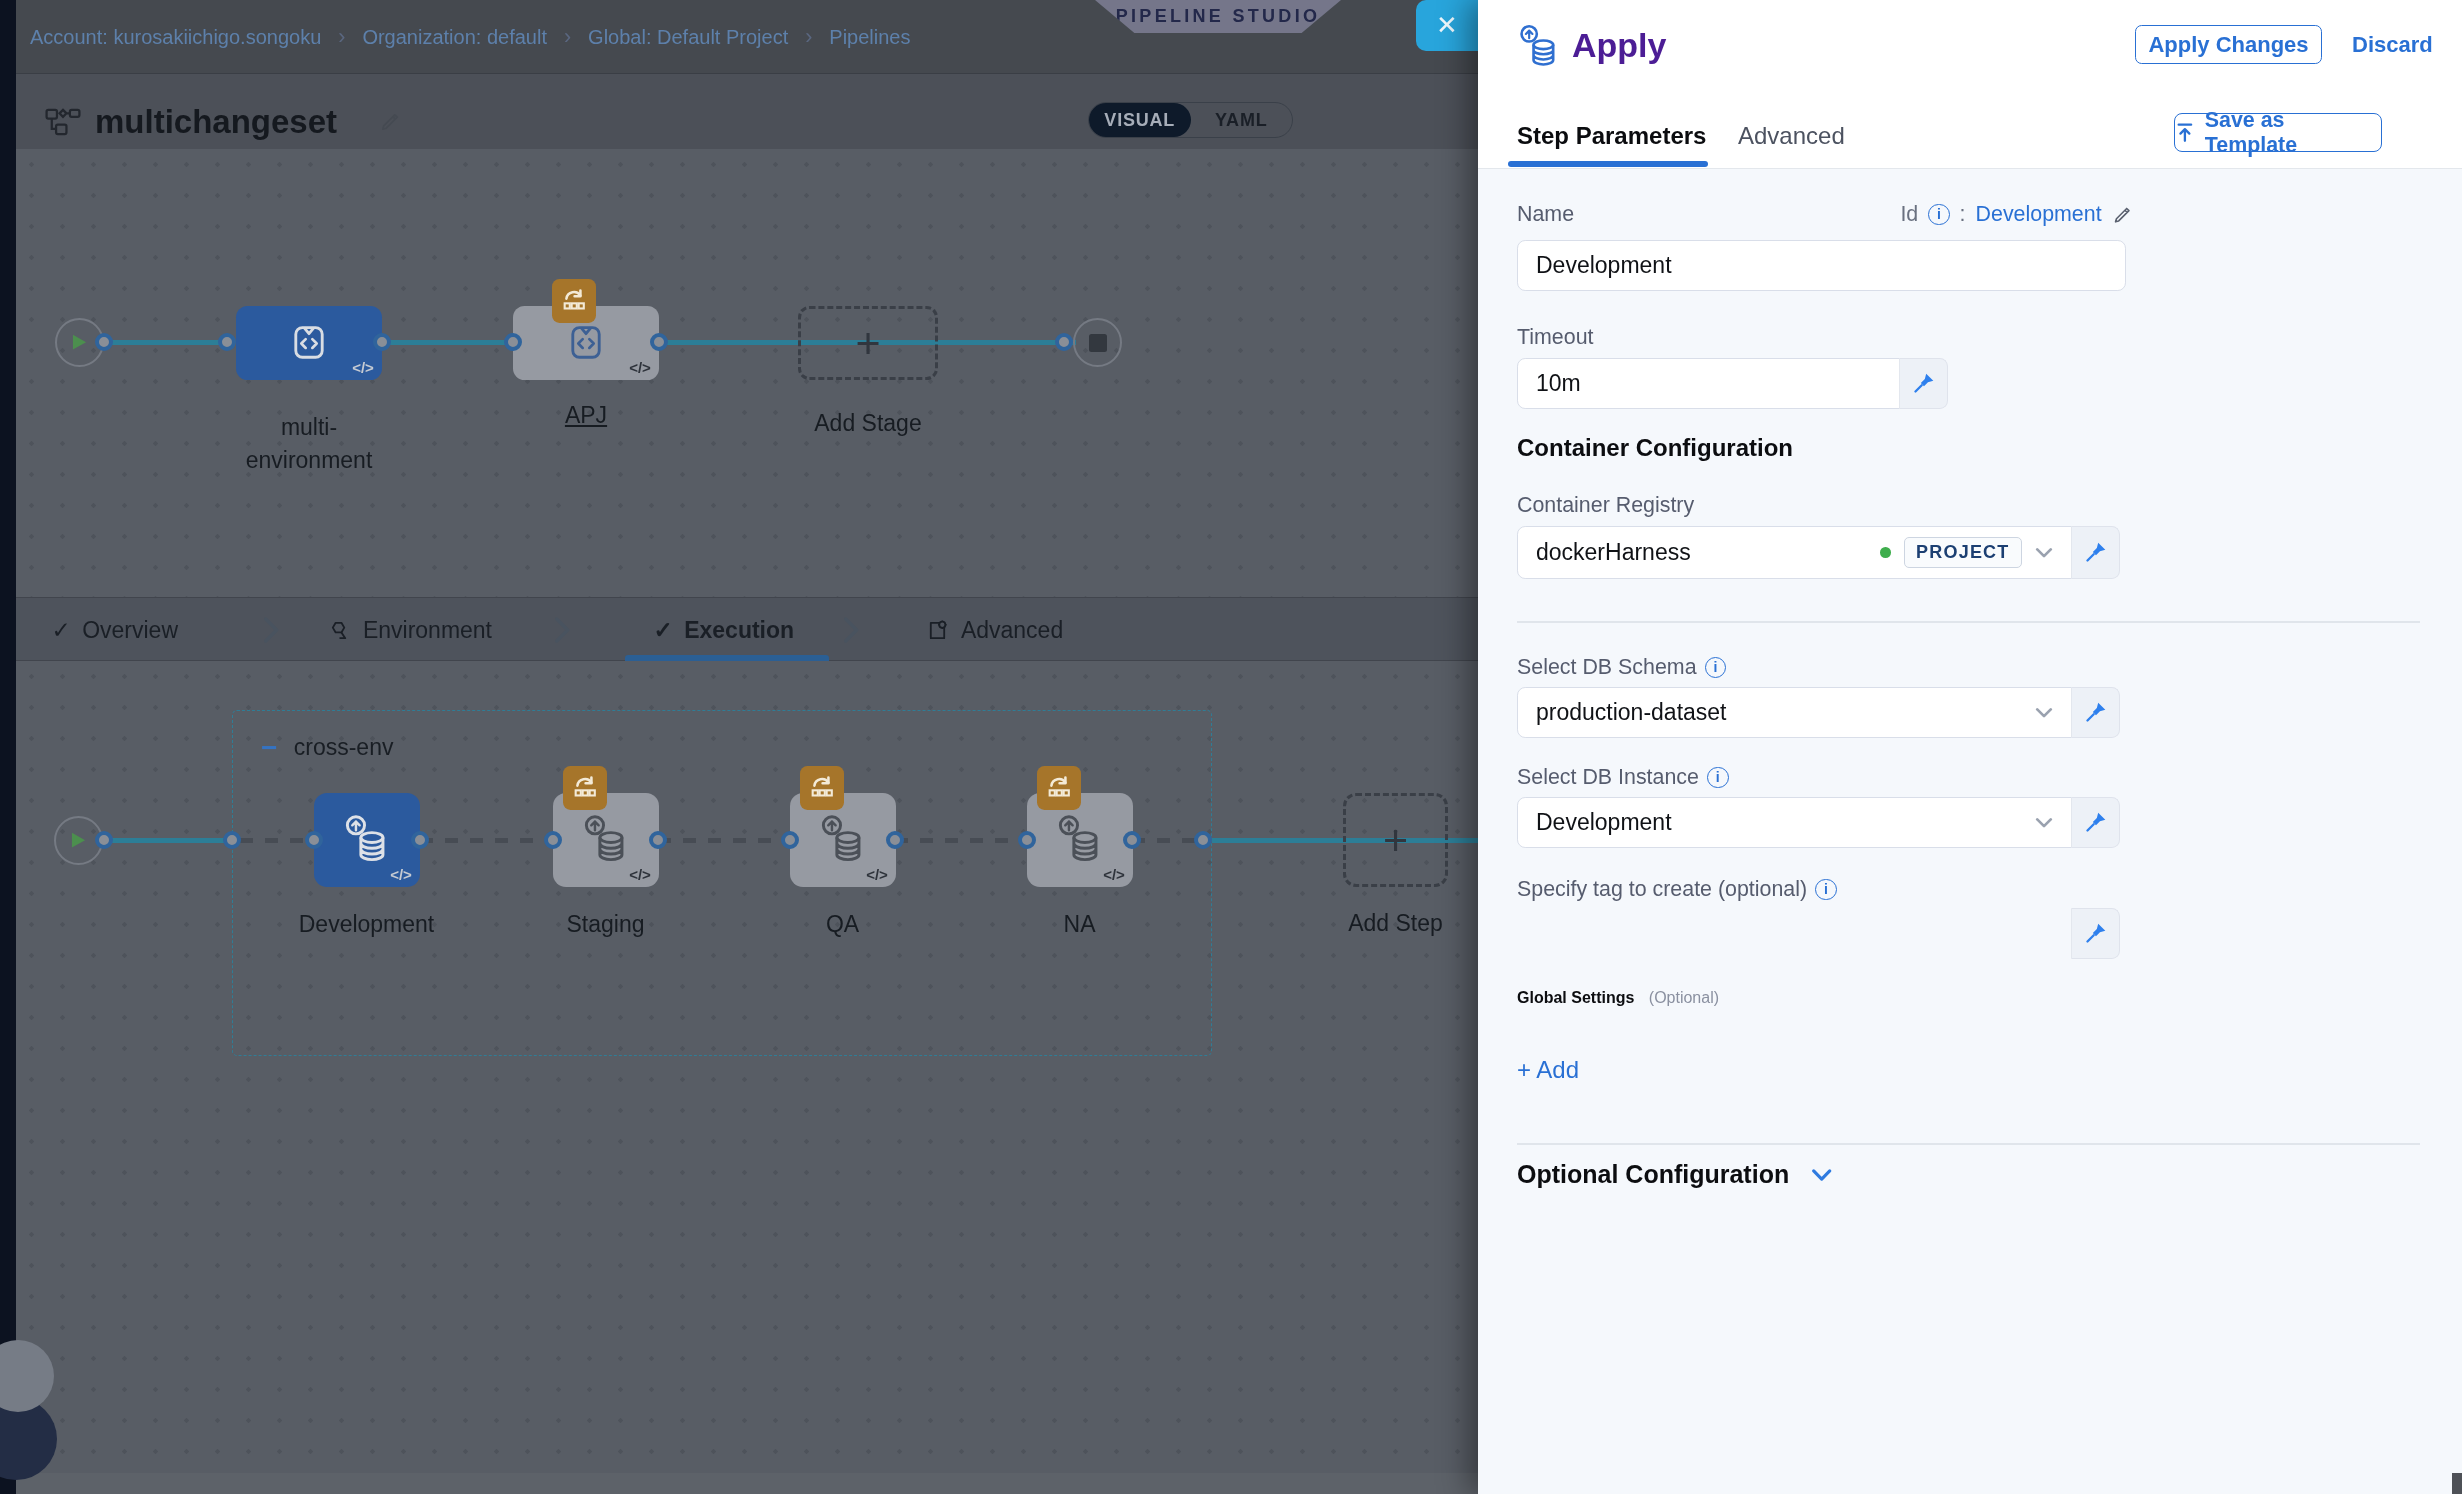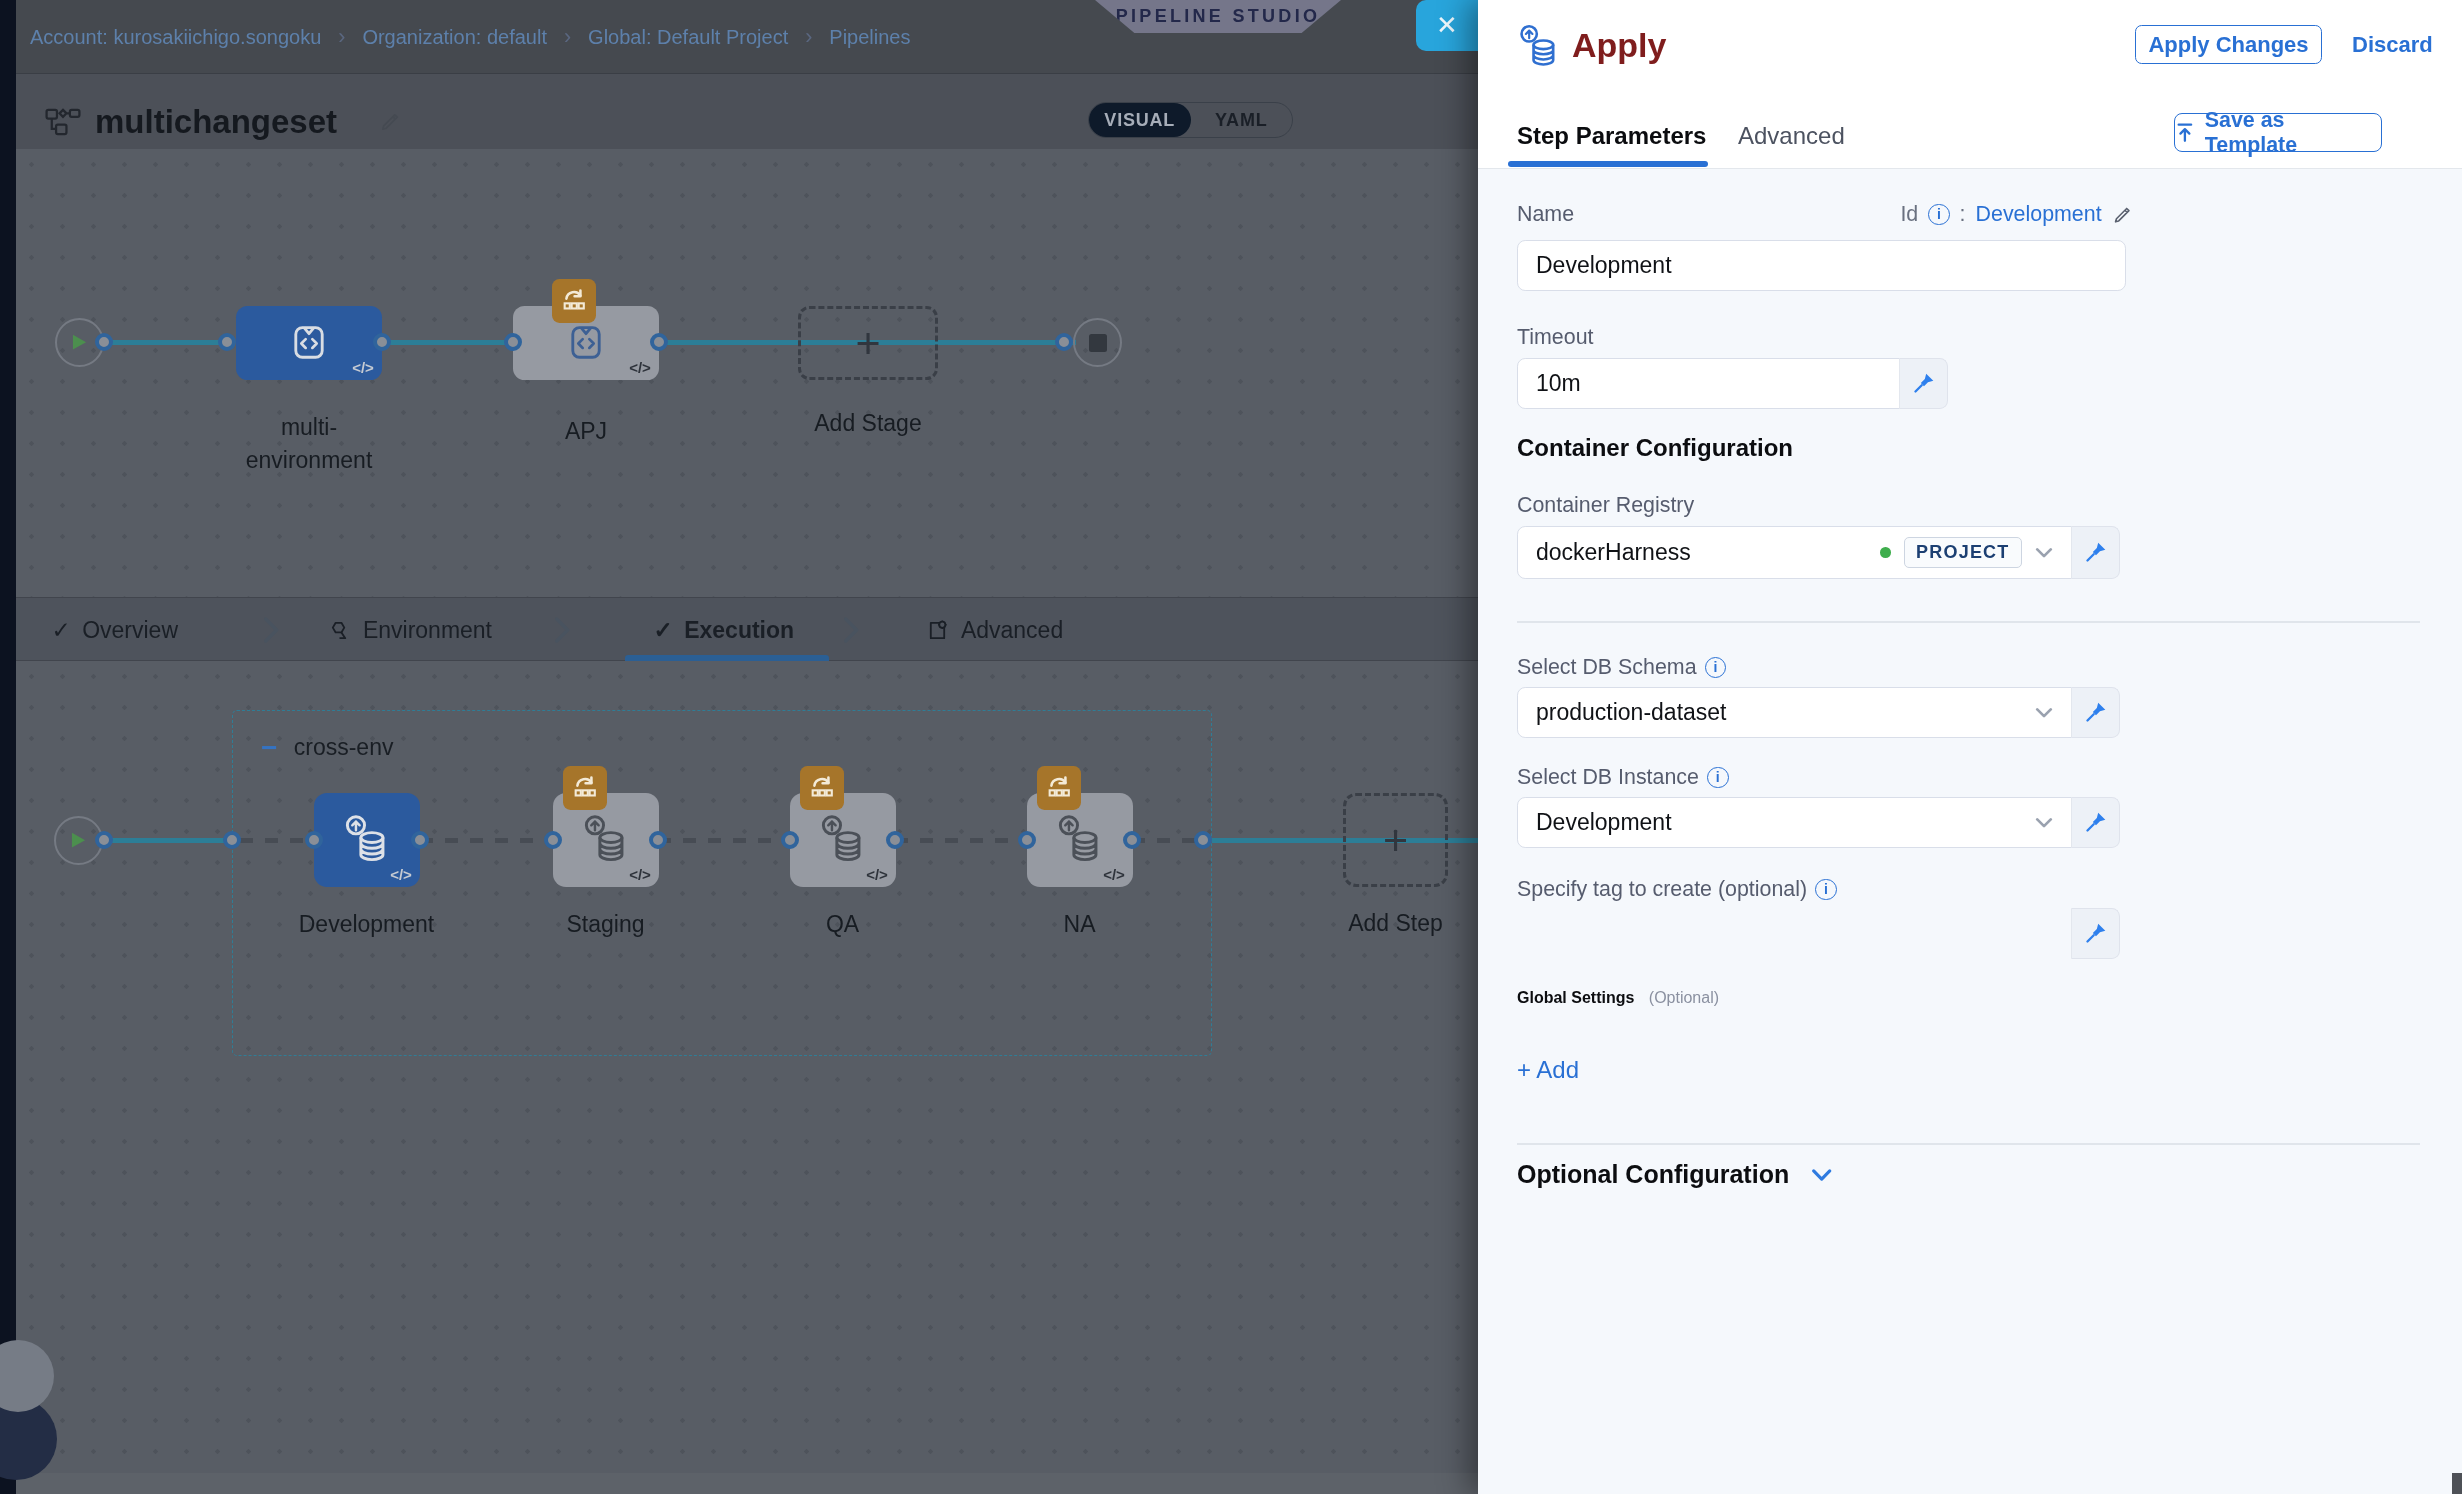--- a/index.html
+++ b/index.html
@@ -58,21 +58,21 @@
   .group-label { left:261px; top:734px; display:flex; align-items:center; gap:16.4px; font-size:23px; color:#191e24; z-index:2; }
   .collapse-glyph { color:#3573c2; font-size:28px; font-weight:700; line-height:23px; }
 
   .bottombar-left { left:16.4px; top:1473px; width:1462px; height:21.4px; background:#5d6269; }
   .help1 { left:-18px; top:1340px; width:72px; height:72px; border-radius:50%; background:#767c86; z-index:6; }
   .help2 { left:-25px; top:1398px; width:82px; height:82px; border-radius:50%; background:#232d45; z-index:6; }
 
   
   #panel { position:absolute; left:1478px; top:0; width:984px; height:1495px; background:#ffffff;
      box-shadow:-10px 0 28px rgba(0,0,0,0.38); z-index:10; }
-  .p-title { left:94px; top:26px; font-size:34px; font-weight:700; color:#7f1d1d; }
+  .p-title { left:94px; top:26px; font-size:34px; font-weight:700; color:#4c1d95; }
   .btn-outline { border:1.6px solid #2970d4; border-radius:6.6px; background:#fff; color:#2970d4;
      font-weight:700; display:flex; align-items:center; justify-content:center; gap:10px; cursor:pointer; }
   .apply-btn { left:657px; top:25px; width:187px; height:39px; font-size:22px; }
   .discard { left:874px; top:32px; font-size:22px; font-weight:700; color:#2970d4; cursor:pointer; }
   .p-tab-active { left:39px; top:122px; font-size:24px; font-weight:700; color:#0b0c0f; }
   .p-tab { left:260px; top:122px; font-size:24px; font-weight:400; color:#4c5260; }
   .p-underline { left:30px; top:161px; width:200px; height:5.7px; background:#2970d4; border-radius:3.3px; }
   .save-tpl { left:696px; top:113px; width:208px; height:39px; font-size:21.4px; border-radius:8px; }
   .form { position:absolute; left:0; top:168px; width:984px; height:1326px; background:#f5f8fc; border-top:0.8px solid #e3e7ec; }
   .lbl { position:absolute; font-size:21.4px; color:#565c6e; display:flex; align-items:center; gap:8.2px; }
@@ -216,21 +216,21 @@
       <svg width="28" height="28" viewBox="0 0 34 34">
           <use href="#sym-loop"></use>
         </svg>
     </div>
 
     <div class="abs dashed-node" style="left:798px; top:306px; width:140px; height:74px;">
       <span>+</span>
     </div>
 
     <div class="abs n-label" style="left:236px; top:411px; width:146px;">multi-environment</div>
-    <div class="abs n-label" style="left:513px; top:415px; width:146px;">APJ</div>
+    <div class="abs n-label" style="left:513px; top:399px; width:146px;text-decoration:underline;">APJ</div>
     <div class="abs n-label" style="left:798px; top:407px; width:140px;">Add Stage</div>
 
     <div class="abs tabsrow">
       <div class="stage-tab" style="left:35px;">
         <span>✓</span>
         <span>Overview</span>
       </div>
       <svg class="tab-sep" style="left:247px;" width="16.4" height="28" viewBox="0 0 12 20" color="#49535f">
           <use href="#sym-chev-right"></use>
         </svg>

